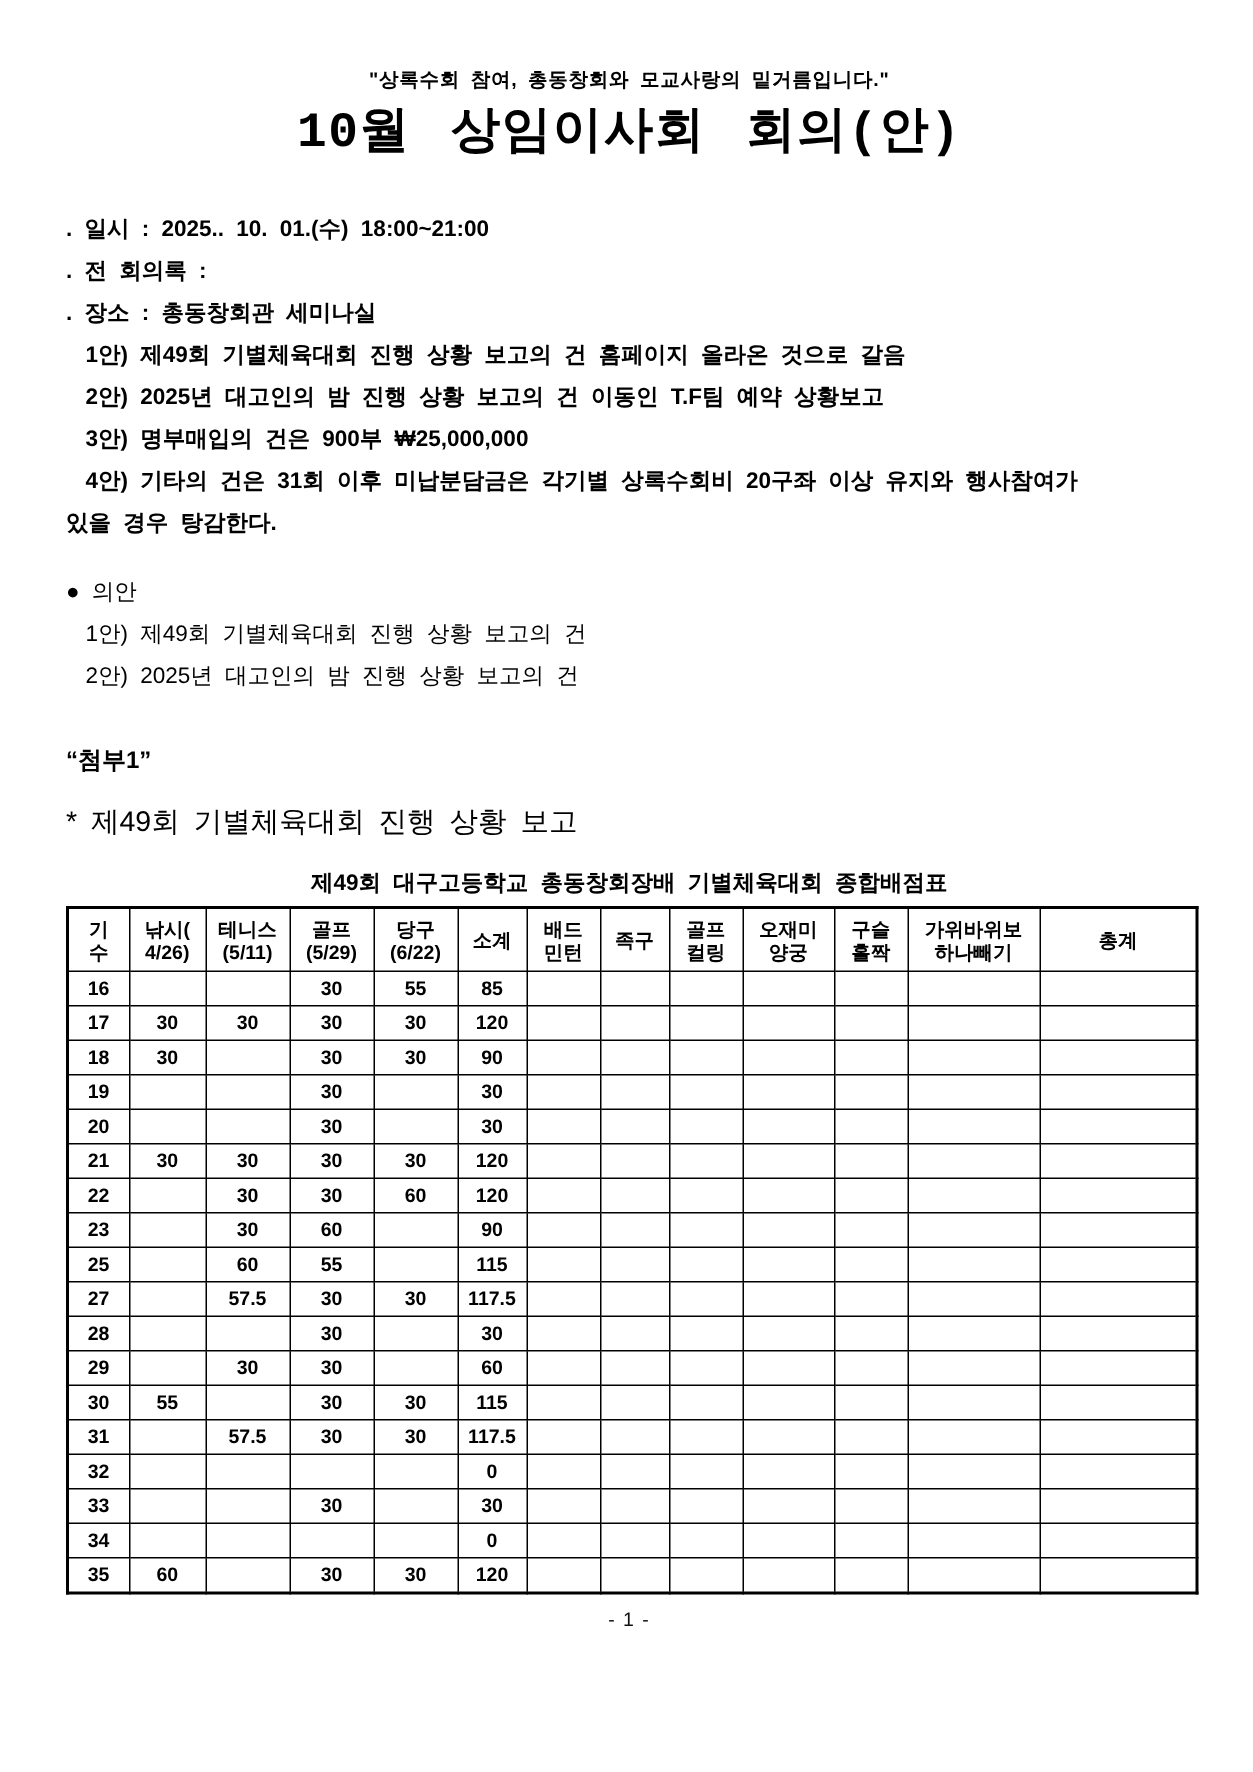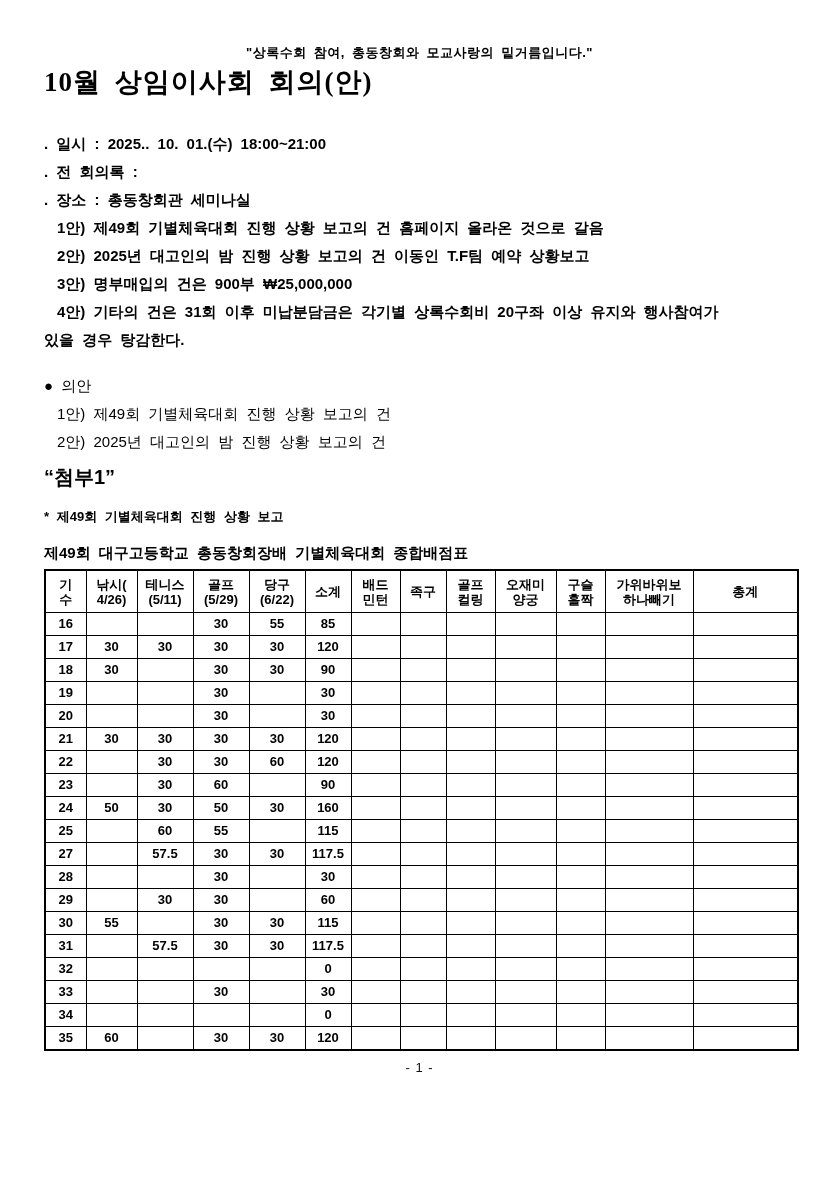--- a/index.html
+++ b/index.html
@@ -8,38 +8,38 @@
     font-family:"Liberation Sans","DejaVu Sans",sans-serif;
     overflow:hidden;
   }
   .page { padding:44px 40px 0 44px; box-sizing:border-box; }
 
   .motto {
     text-align:center; font-size:13px; font-weight:bold; letter-spacing:0.5px;
     word-spacing:3px;
   }
   .doc-title {
-    text-align:left;
-    font-family:Liberation Serif, serif;
-    font-size:27px; font-weight:600; letter-spacing:1px; word-spacing:6px;
+    text-align:center;
+    font-family:Liberation Mono, monospace;
+    font-size:33px; font-weight:600; letter-spacing:1px; word-spacing:6px;
     margin-top:2px;
   }
 
   .meta { margin-top:30px; font-size:15px; font-weight:bold; }
   .line { line-height:28px; white-space:nowrap; word-spacing:4px; }
   .indent { padding-left:13px; }
 
   .agenda { margin-top:18px; font-size:15px; font-weight:normal; }
   .agenda .heading { line-height:28px; }
 
-  .attachment-heading { margin-top:8px; font-size:20px; font-weight:bold; }
-  .report-line { margin-top:17px; font-size:13px; font-weight:bold; word-spacing:4px; }
+  .attachment-heading { margin-top:32px; font-size:16px; font-weight:bold; }
+  .report-line { margin-top:17px; font-size:19px; font-weight:normal; word-spacing:4px; }
 
   .table-title {
-    margin-top:18px; font-size:15px; font-weight:bold;
+    margin-top:18px; text-align:center; font-size:15px; font-weight:bold;
     word-spacing:4px;
   }
 
   table.score {
     margin-top:6px; border-collapse:collapse; table-layout:fixed;
     width:753px; border:2px solid #000;
   }
   table.score th, table.score td {
     border:1px solid #000; padding:0; text-align:center;
     font-size:13px; font-weight:bold; overflow:hidden;
@@ -240,35 +240,20 @@
           <td>90</td>
           <td></td>
           <td></td>
           <td></td>
           <td></td>
           <td></td>
           <td></td>
           <td></td>
         </tr>
         <tr>
-          <td>24</td>
-          <td>50</td>
-          <td>30</td>
-          <td>50</td>
-          <td>30</td>
-          <td>160</td>
-          <td></td>
-          <td></td>
-          <td></td>
-          <td></td>
-          <td></td>
-          <td></td>
-          <td></td>
-        </tr>
-        <tr>
           <td>25</td>
           <td></td>
           <td>60</td>
           <td>55</td>
           <td></td>
           <td>115</td>
           <td></td>
           <td></td>
           <td></td>
           <td></td>

